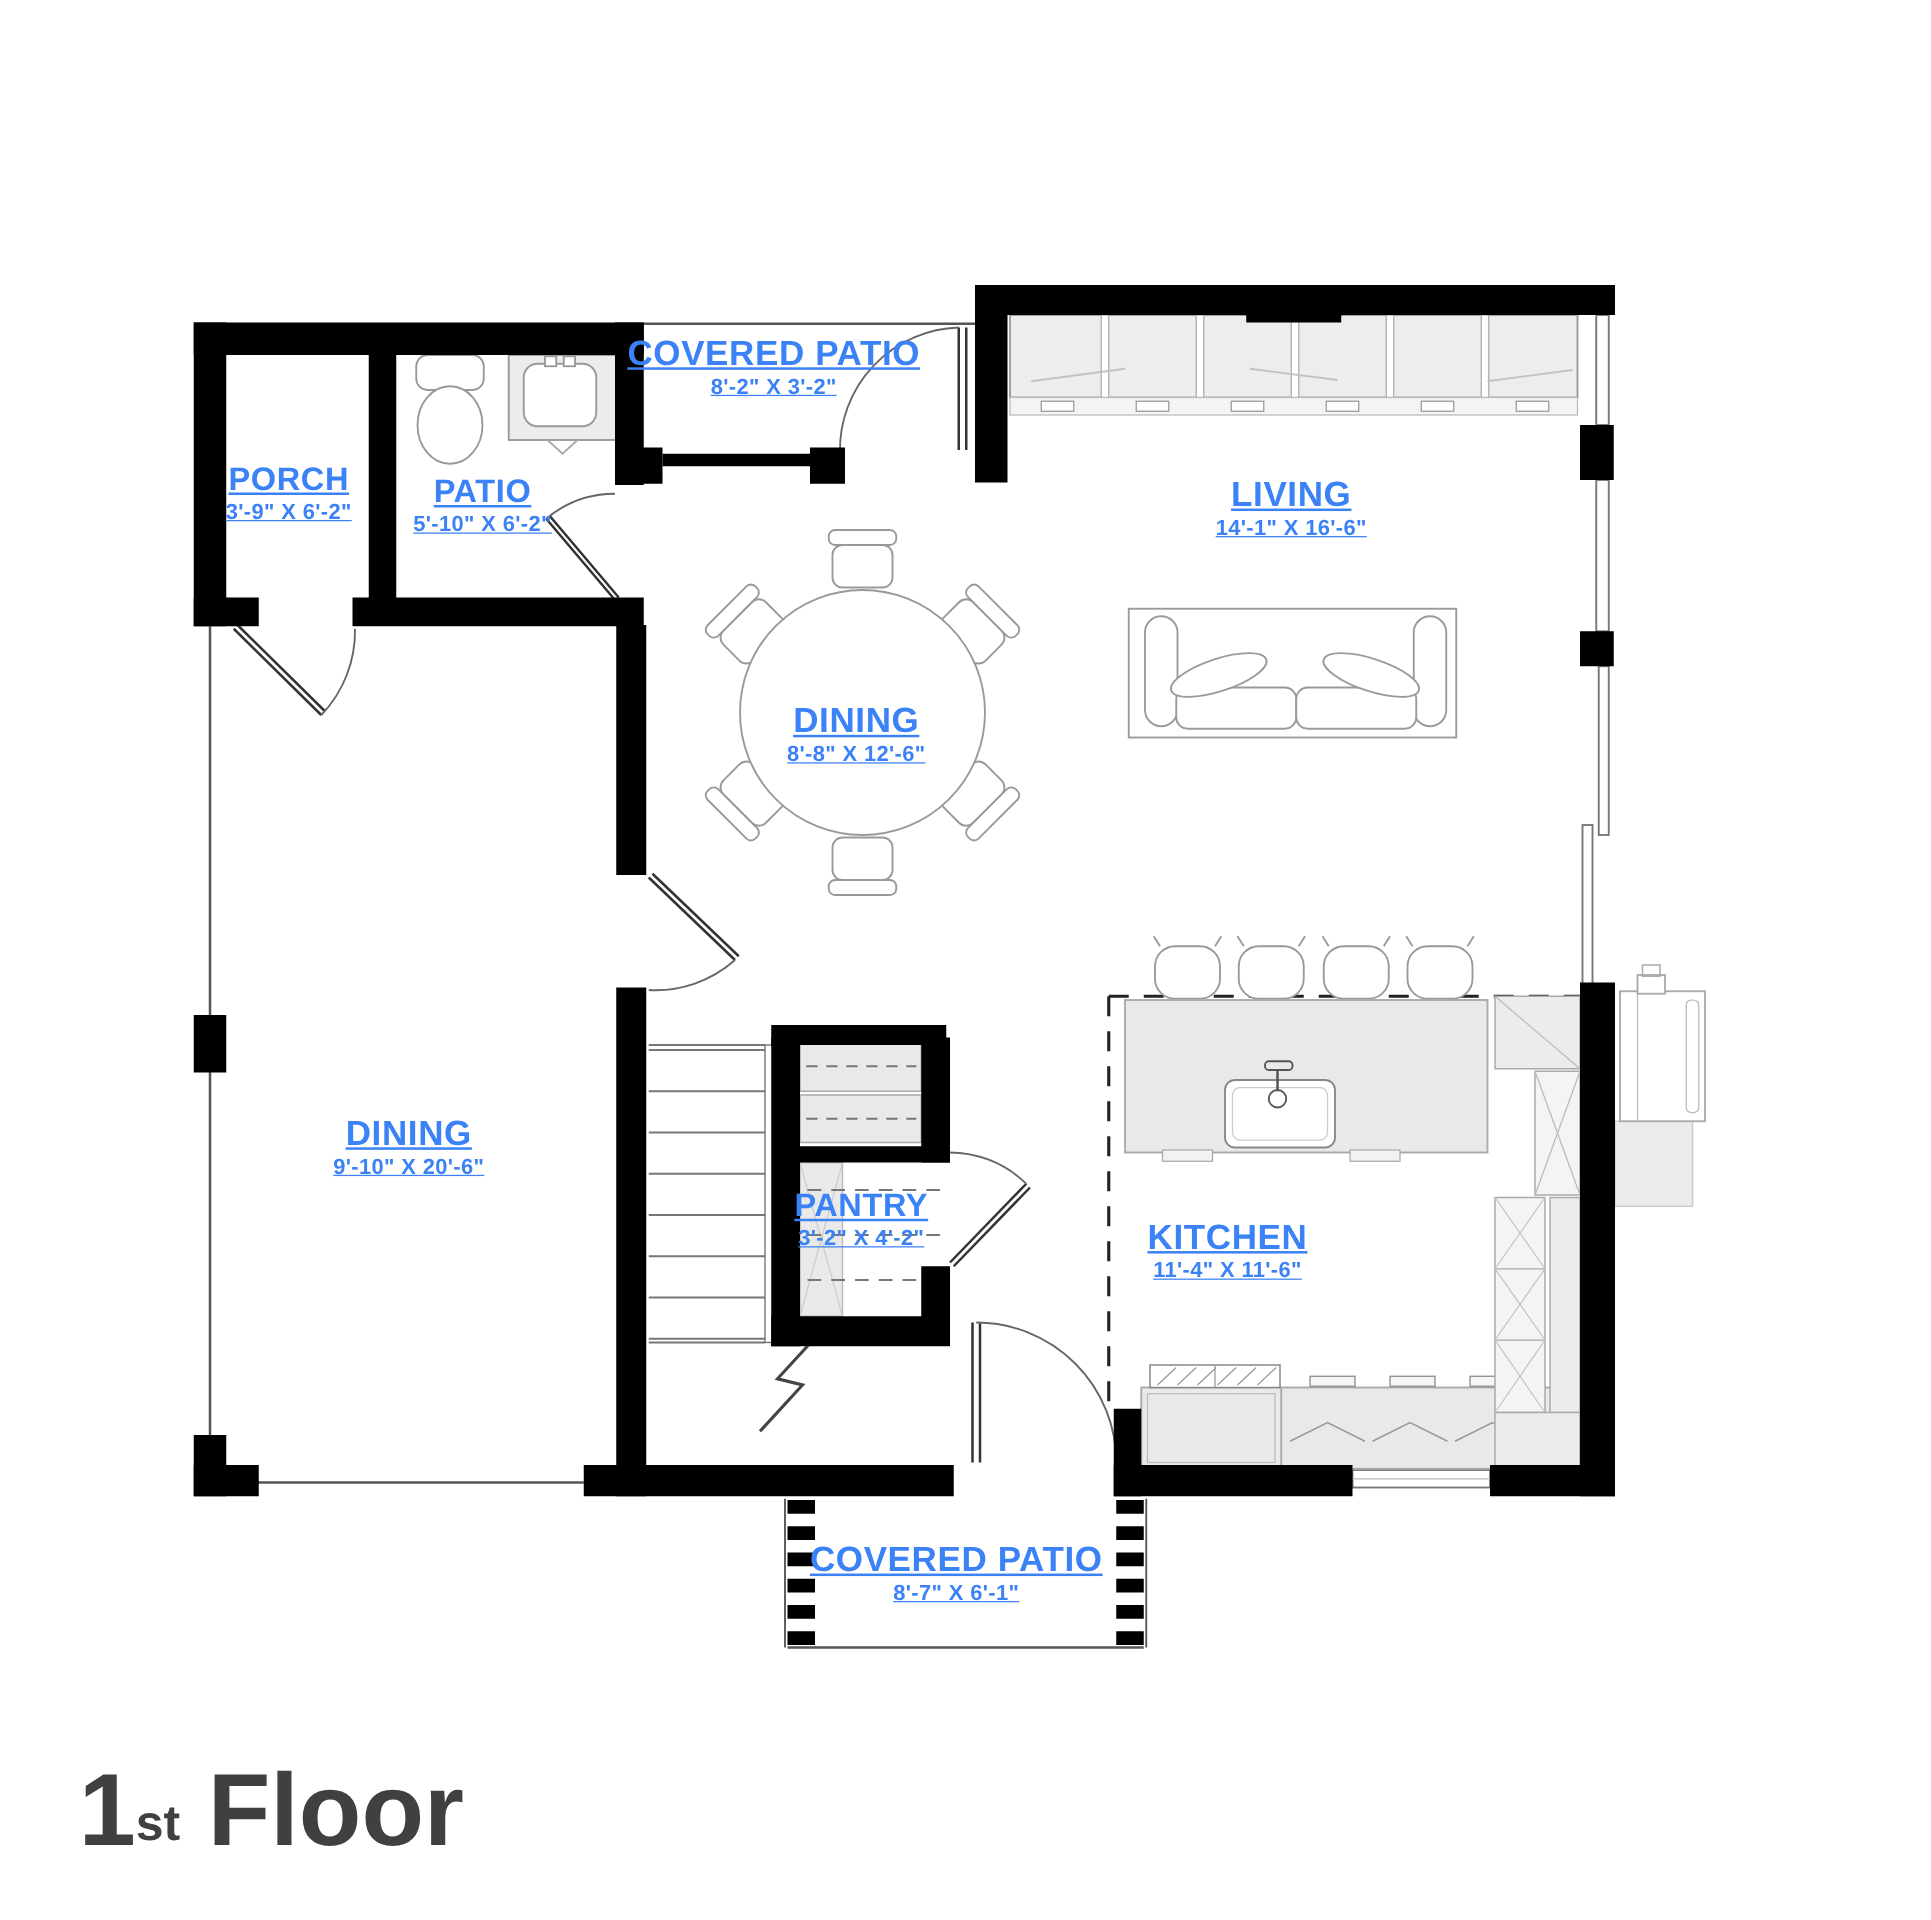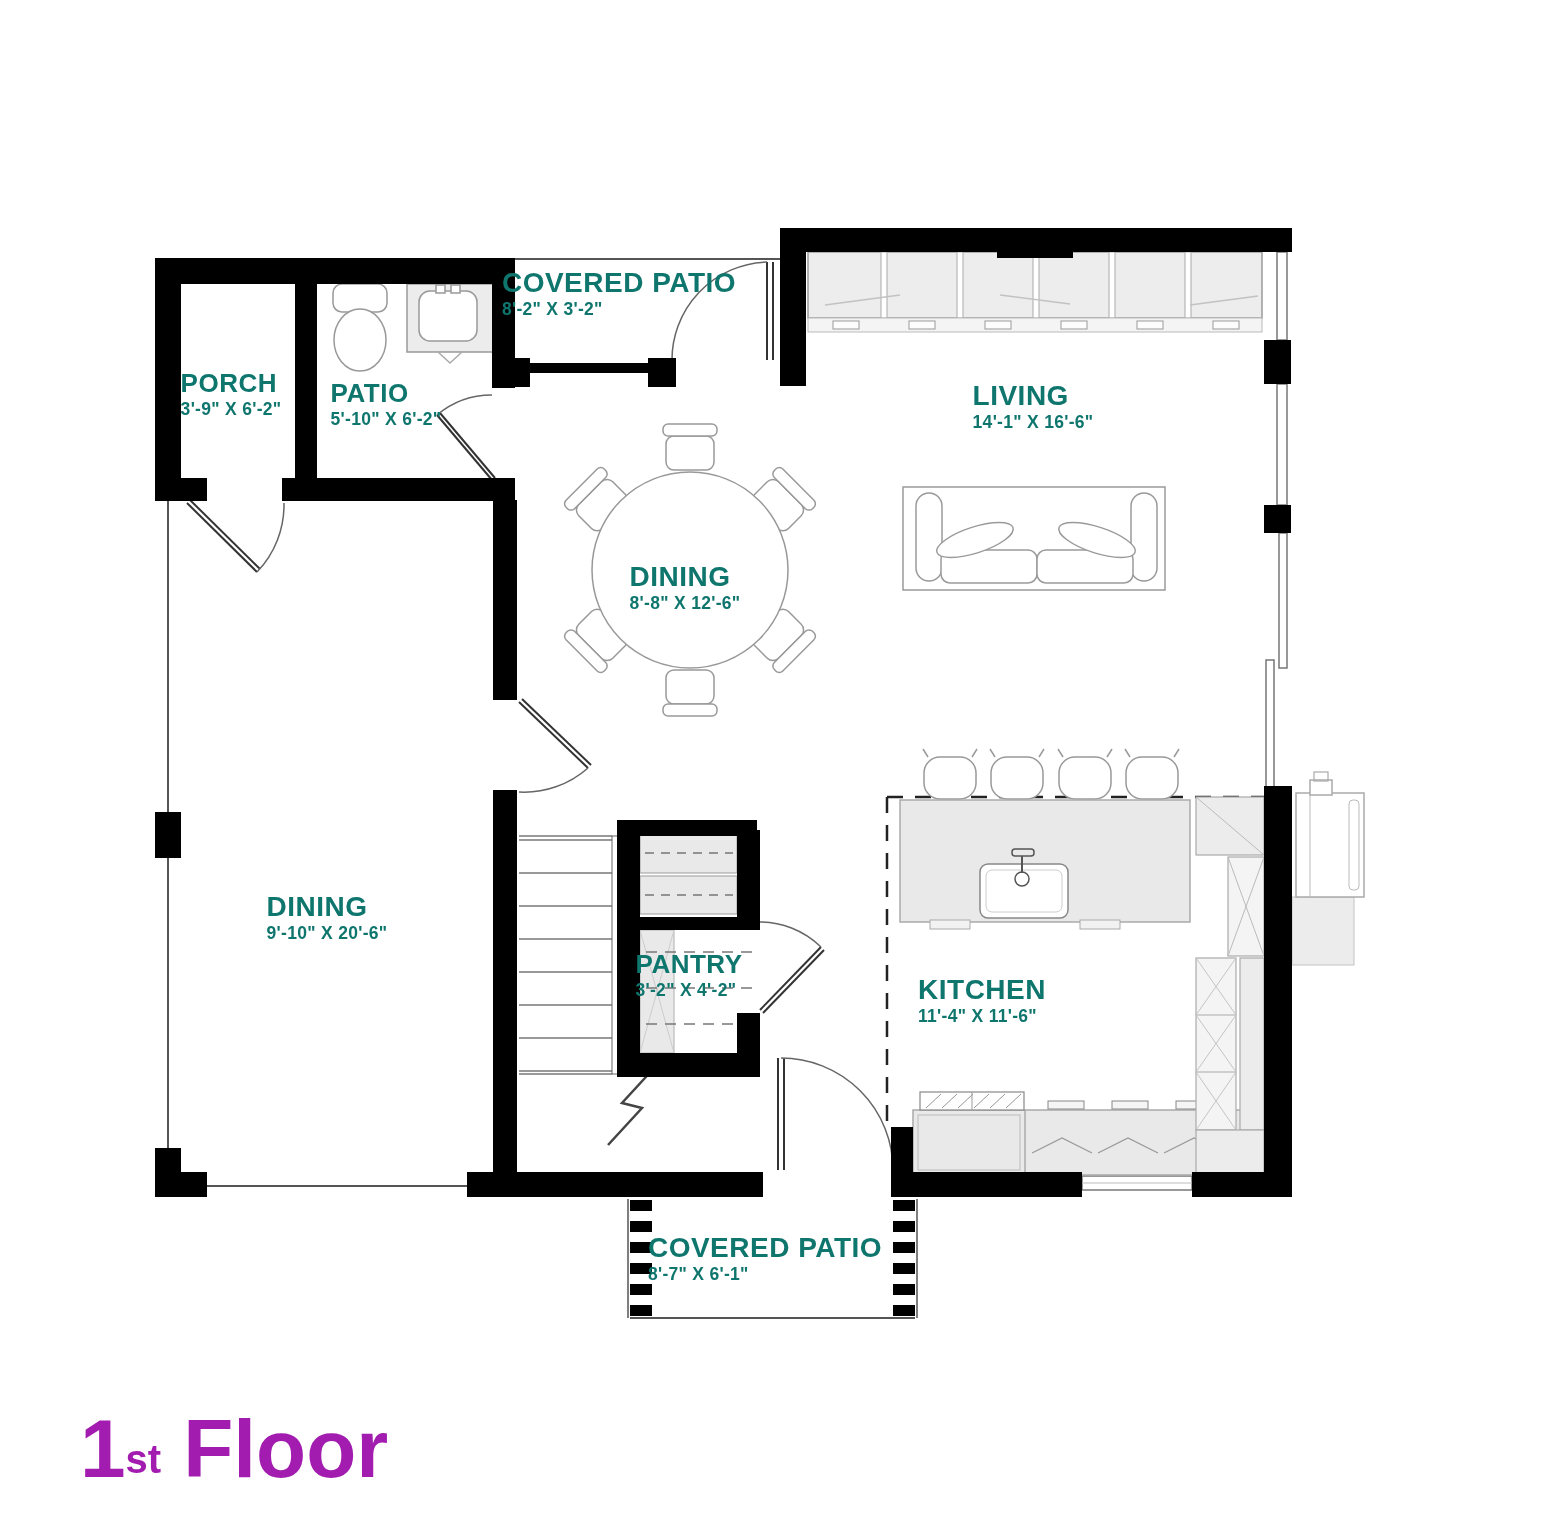--- a/index.html
+++ b/index.html
@@ -1,25 +1,25 @@
 <!DOCTYPE html>
 <html><head>
 <meta charset="utf-8">
 <style>
   html,body{margin:0;padding:0;background:#ffffff;}
   .stage{position:relative;width:1545px;height:1536px;background:#ffffff;overflow:hidden;
          font-family:"Liberation Sans",sans-serif;}
   .plan-svg{position:absolute;left:0;top:0;}
-  .room-label{position:absolute;transform:translate(-50%,-50%);color:#0f766e;
-              white-space:nowrap;line-height:1.15;}
+  .room-label{position:absolute;transform:translate(-50%,-50%);text-align:center;color:#3b82f6;
+              white-space:nowrap;line-height:1.15;text-decoration:underline;}
   .rname{display:block;font-weight:700;letter-spacing:.5px;}
   .rname.lg{font-size:28px;}
   .rname.md{font-size:26px;}
   .rdims{display:block;font-weight:700;font-size:17.5px;letter-spacing:.3px;}
-  .plan-title{position:absolute;left:80px;top:1408px;color:#a21caf;font-weight:700;line-height:1;}
+  .plan-title{position:absolute;left:63px;top:1408px;color:#404040;font-weight:700;line-height:1;}
   .t-num,.t-word{font-size:82px;font-weight:700;}
   .t-ord{font-size:40px;font-weight:700;position:relative;top:-4px;letter-spacing:0;}
   .t-word{margin-left:22px;}
 </style>
 </head>
 <body>
 
 <div class="stage">
 
 <svg class="plan-svg" width="1545" height="1536" viewBox="0 0 1545 1536">

